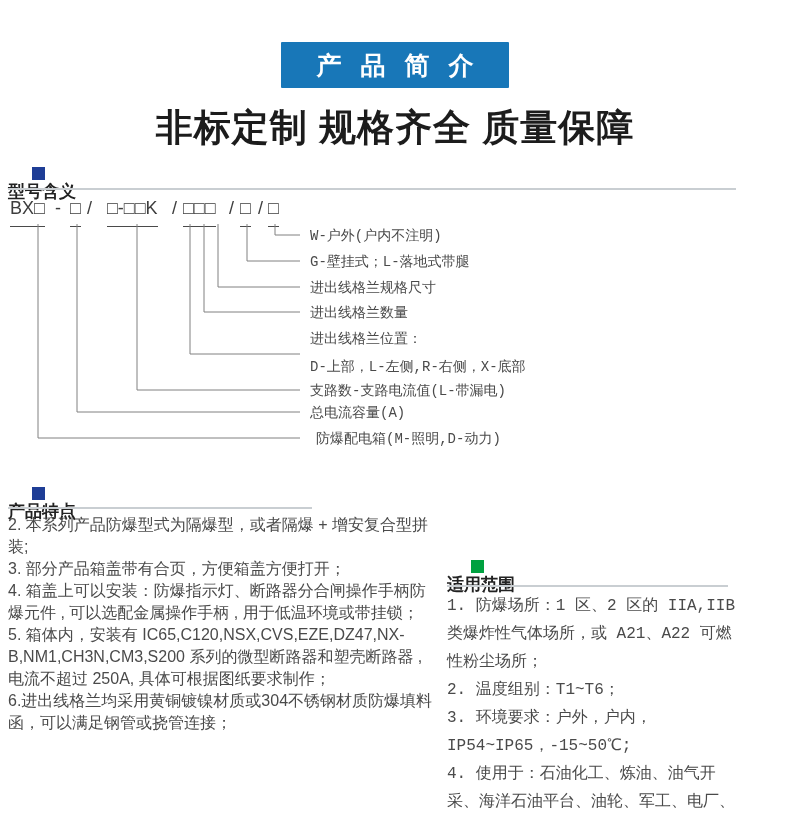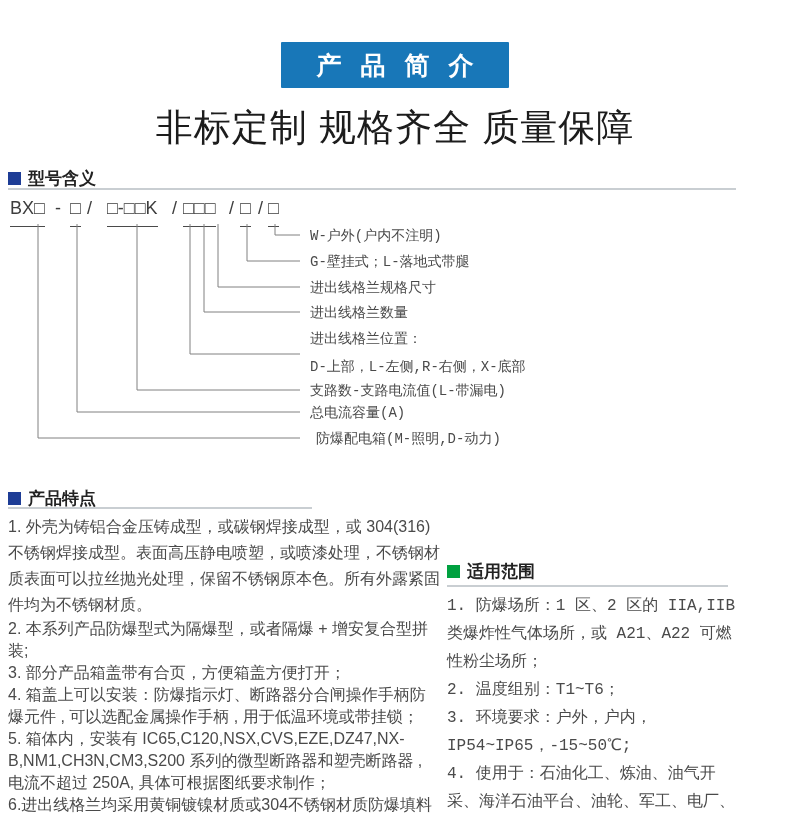--- a/index.html
+++ b/index.html
@@ -32,28 +32,28 @@
     display:flex;align-items:center;justify-content:center;
   }
   .banner span{
     color:#ffffff;font-size:25px;font-weight:bold;
     letter-spacing:6px;text-indent:6px;white-space:pre;
   }
   
   .headline{
     position:absolute;left:0;top:103px;width:790px;
     text-align:center;
-    font-size:37px;font-weight:normal;color:var(--headline);
+    font-size:37px;font-weight:bold;color:var(--headline);
     letter-spacing:1px;
   }
   
   .sec-head{
     position:absolute;
     display:flex;align-items:center;
-    font-size:17px;font-weight:bold;color:#222222;
+    font-size:17px;font-weight:bold;color:#222222;flex-direction:column;
   }
   .sq{
     display:inline-block;width:13px;height:13px;
     margin-right:7px;flex:0 0 auto;
   }
   .sq.blue{background:var(--square-blue);}
   .sq.green{background:var(--square-green);}
   .rule{
     position:absolute;height:2px;background:var(--rule-gray);
   }
@@ -138,21 +138,20 @@
     <div class="dlabel" style="top:234px;left:316px">防爆配电箱(M-照明,D-动力)</div>
   </div>
 
   <div class="sec-head" style="left:8px;top:487px;">
     <span class="sq blue"></span>
     <span>产品特点</span>
   </div>
   <div class="rule" style="left:8px;top:507px;width:304px;"></div>
 
   <div class="feat-col">
-    <p class="first">1. 外壳为铸铝合金压铸成型，或碳钢焊接成型，或 304(316)不锈钢焊接成型。表面高压静电喷塑，或喷漆处理，不锈钢材质表面可以拉丝抛光处理，保留不锈钢原本色。所有外露紧固件均为不锈钢材质。</p>
     <p>2. 本系列产品防爆型式为隔爆型，或者隔爆 + 增安复合型拼装;</p>
     <p>3. 部分产品箱盖带有合页，方便箱盖方便打开；</p>
     <p>4. 箱盖上可以安装：防爆指示灯、断路器分合闸操作手柄防爆元件 , 可以选配金属操作手柄 , 用于低温环境或带挂锁；</p>
     <p>5. 箱体内，安装有 IC65,C120,NSX,CVS,EZE,DZ47,NX-B,NM1,CH3N,CM3,S200 系列的微型断路器和塑壳断路器 , 电流不超过 250A, 具体可根据图纸要求制作；</p>
     <p>6.进出线格兰均采用黄铜镀镍材质或304不锈钢材质防爆填料函，可以满足钢管或挠管连接；</p>
 
   </div>
 
   <div class="sec-head" style="left:447px;top:560px;">
     <span class="sq green"></span>

